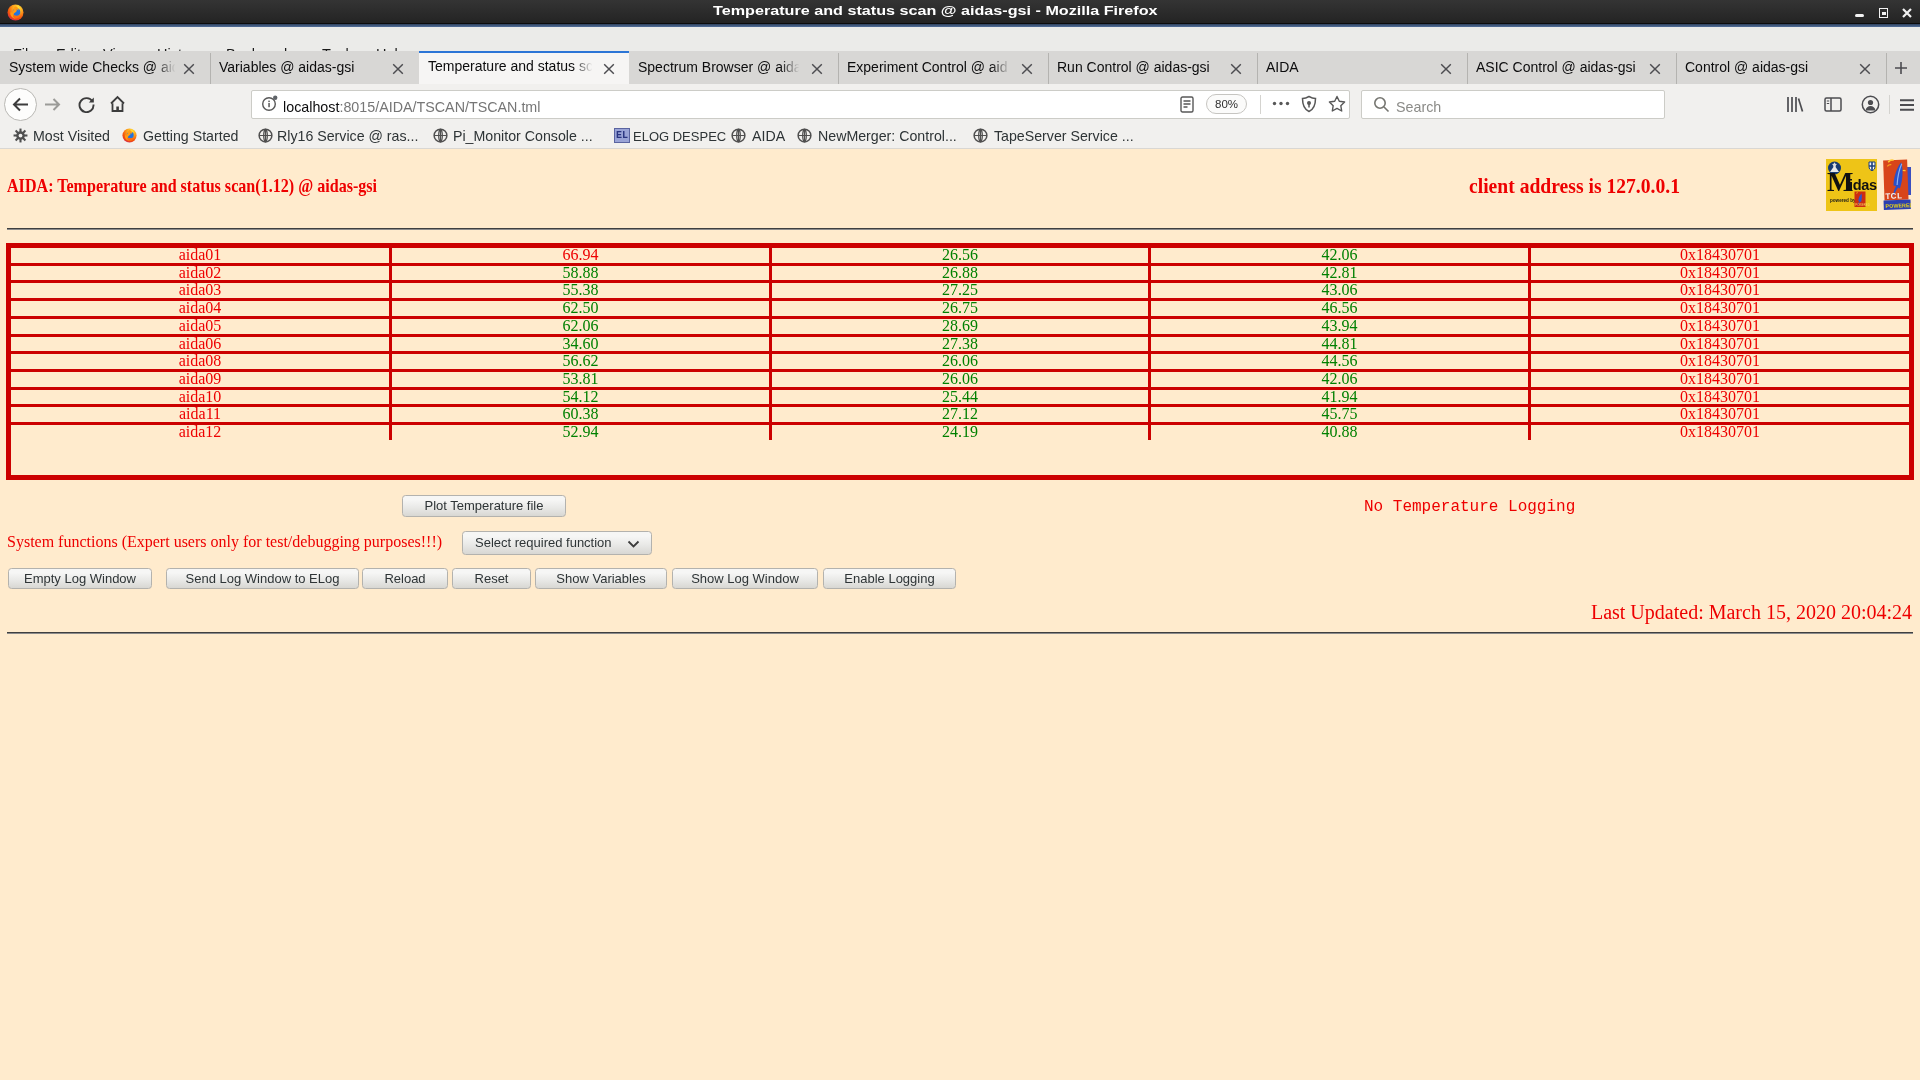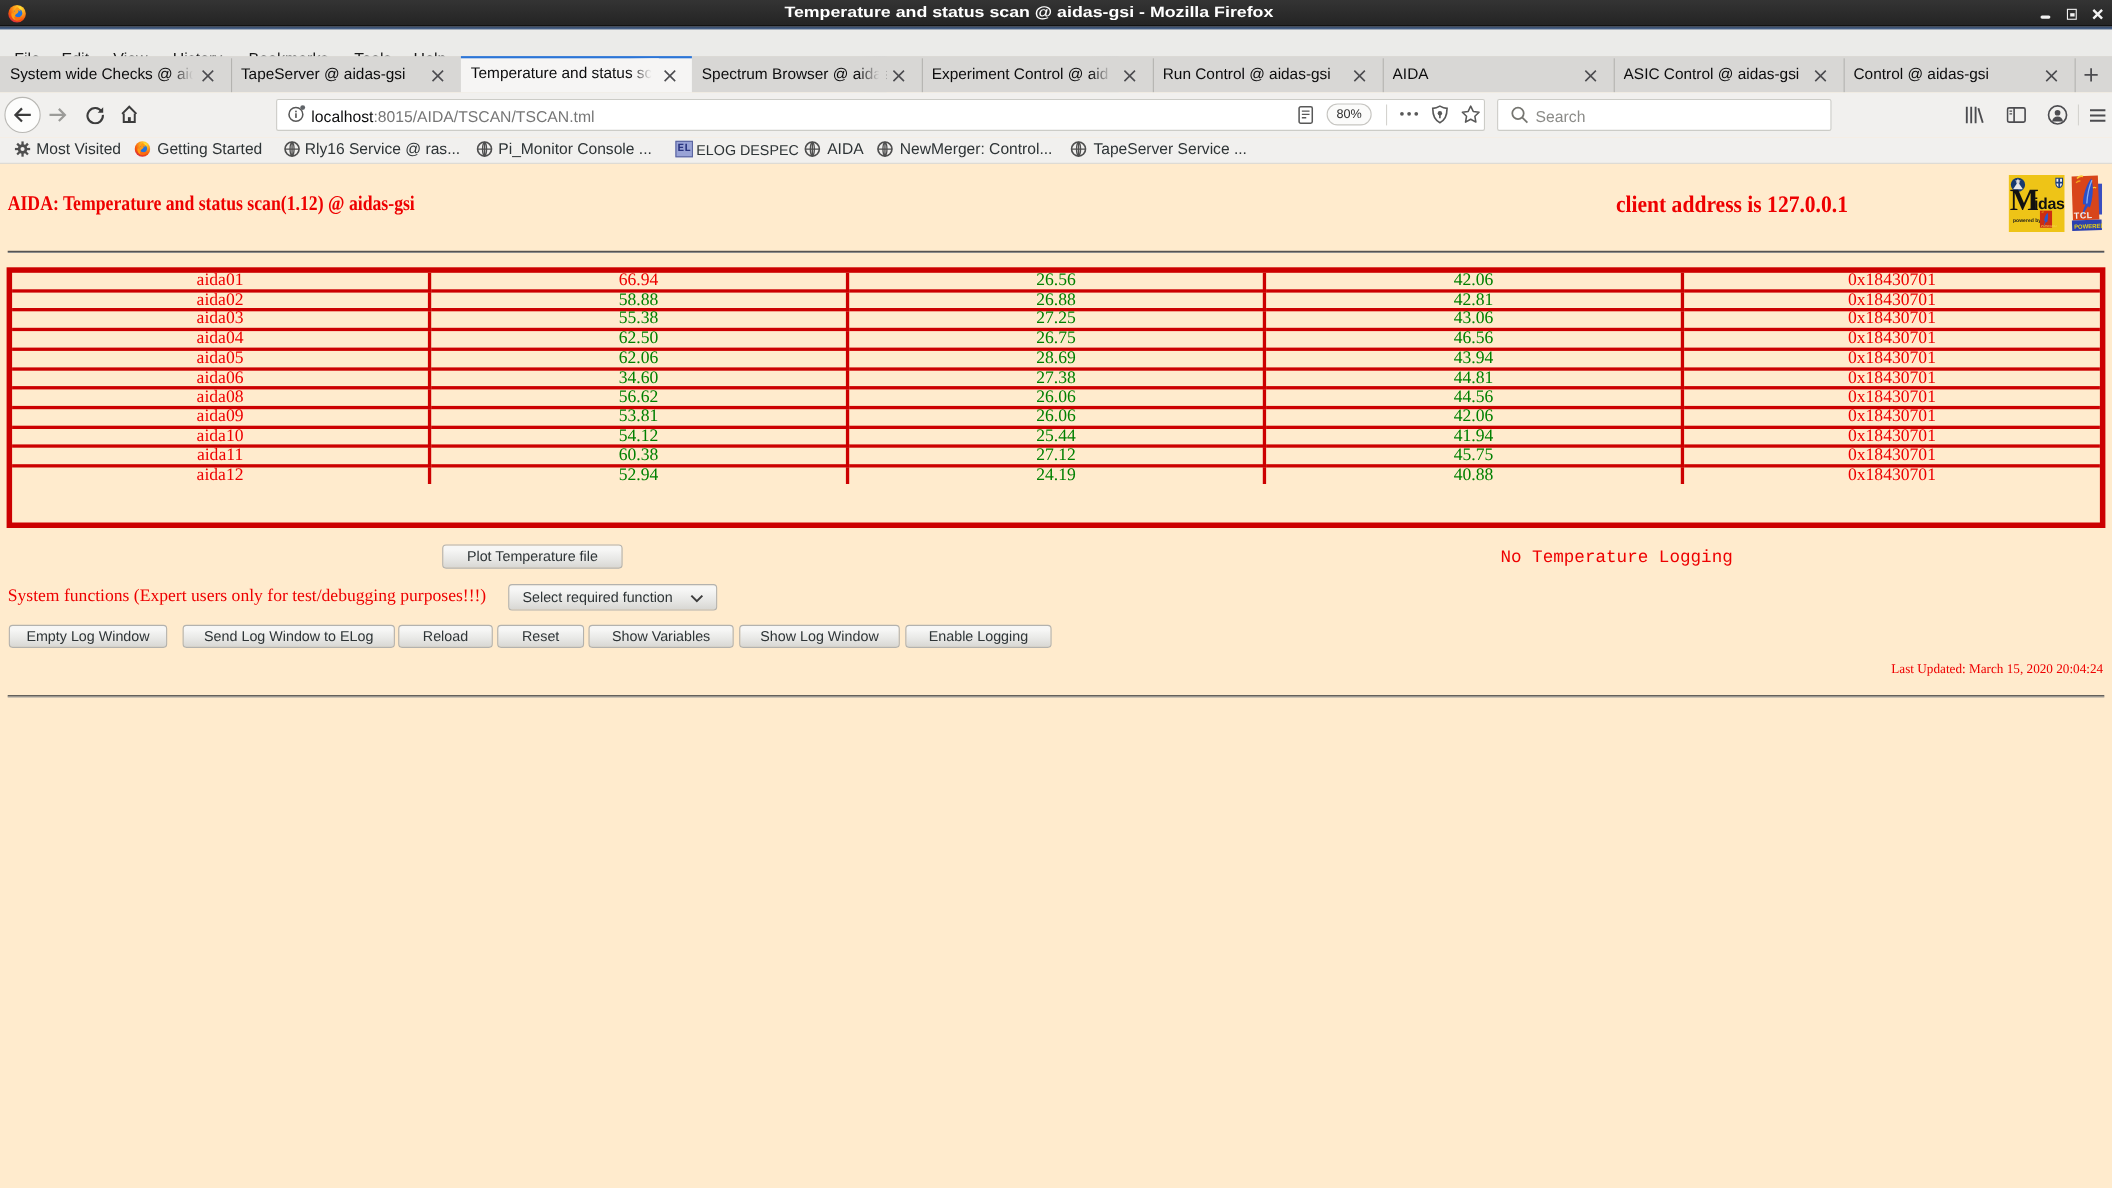--- a/index.html
+++ b/index.html
@@ -90,21 +90,21 @@
 <div class="a tab" style="left:0;width:210px">
     <span class="txt" style="width:172px">System wide Checks @ aid</span>
     <span class="fade" style="right:28px"></span>
     <span class="tabx" style="right:15px">
       <svg width="12" height="12" viewBox="0 0 10 10">
         <path d="M1 1L9 9M9 1L1 9" stroke="#4c4c50" stroke-width="1.2"></path>
       </svg>
     </span>
   </div>
 <div class="a tab" style="left:210px;width:209px">
-    <span class="txt">TapeServer @ aidas-gsi</span>
+    <span class="txt">Variables @ aidas-gsi</span>
     <span class="tabx" style="right:15px">
       <svg width="12" height="12" viewBox="0 0 10 10">
         <path d="M1 1L9 9M9 1L1 9" stroke="#4c4c50" stroke-width="1.2"></path>
       </svg>
     </span>
   </div>
 <div class="a tab" id="activetab" style="left:419px;width:210px">
     <span class="txt" style="top:5px;width:170px">Temperature and status sc</span>
     <span class="fade" style="right:30px"></span>
     <span class="tabx" style="top:10px;right:14px">
@@ -464,14 +464,14 @@
 <div class="a gtkbtn" style="left:462px;top:531px;width:190px;height:24px;line-height:22px;text-align:left;padding-left:12px">Select required function<svg style="position:absolute;right:11px;top:8px" width="13" height="8" viewBox="0 0 13 8">
       <path d="M1.5 1.5L6.5 6.5L11.5 1.5" stroke="#3c3c3c" stroke-width="1.8" fill="none"></path>
     </svg></div>
 <div class="a gtkbtn" style="left:8px;top:568px;width:144px;height:21px;line-height:19px">Empty Log Window</div>
 <div class="a gtkbtn" style="left:166px;top:568px;width:193px;height:21px;line-height:19px">Send Log Window to ELog</div>
 <div class="a gtkbtn" style="left:362px;top:568px;width:86px;height:21px;line-height:19px">Reload</div>
 <div class="a gtkbtn" style="left:452px;top:568px;width:79px;height:21px;line-height:19px">Reset</div>
 <div class="a gtkbtn" style="left:535px;top:568px;width:132px;height:21px;line-height:19px">Show Variables</div>
 <div class="a gtkbtn" style="left:672px;top:568px;width:146px;height:21px;line-height:19px">Show Log Window</div>
 <div class="a gtkbtn" style="left:823px;top:568px;width:133px;height:21px;line-height:19px">Enable Logging</div>
-<div class="a red" style="left:1400px;top:601px;width:512px;text-align:right;font-family:'Liberation Serif',serif;font-size:12px">Last Updated: March 15, 2020 20:04:24</div>
+<div class="a red" style="left:1400px;top:601px;width:512px;text-align:right;font-family:'Liberation Serif',serif;font-size:20px">Last Updated: March 15, 2020 20:04:24</div>
 <div class="a" style="left:7px;top:632px;width:1906px;height:0;border-top:1.4px solid #3f3f3f;border-bottom:1px solid #8b8b8b"></div>
 
 </body></html>

